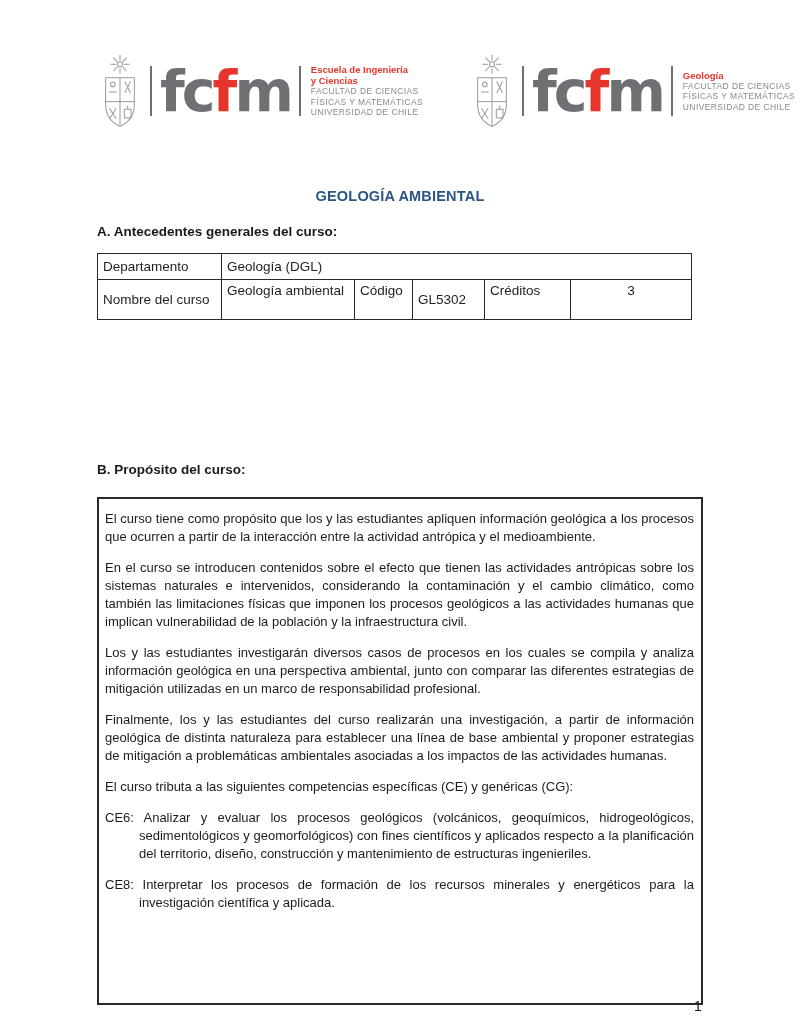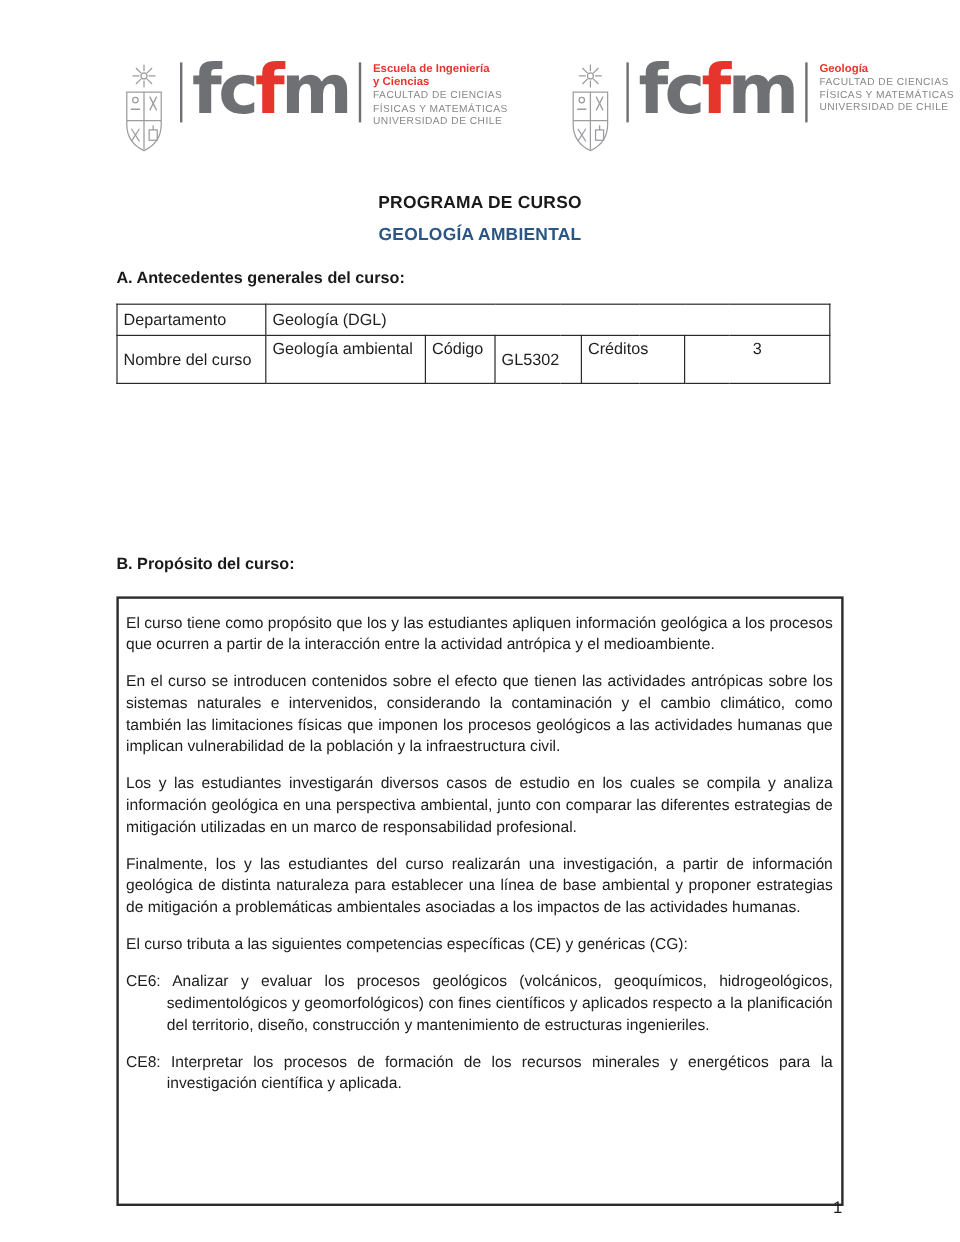--- a/index.html
+++ b/index.html
@@ -13,21 +13,21 @@
     margin: 0 auto;
     background: #ffffff;
     overflow: hidden;
   }
 
   
   .logo-group {
     position: absolute;
     top: 52px;
     display: flex;
-    align-items: flex-start;
+    align-items: center;
     column-gap: 8px;
     height: 82px;
   }
   .logo-left  { left: 98px; }
   .logo-right { left: 470px; }
   .crest { width: 44px; height: 80px; }
   .wm-bar {
     width: 2px; height: 50px;
     background: var(--logo-gray, #6f7073);
     margin-bottom: 5px;
@@ -198,21 +198,20 @@
     <div class="wordmark"><span>fc</span><span class="red">f</span><span>m</span></div>
     <div class="wm-bar"></div>
     <div class="logo-text">
       <div class="dept">Geología</div>
       <div class="fac">FACULTAD DE CIENCIAS</div>
       <div class="fac">FÍSICAS Y MATEMÁTICAS</div>
       <div class="fac">UNIVERSIDAD DE CHILE</div>
     </div>
   </div>
 
-  <div class="doc-title">PROGRAMA DE CURSO</div>
   <div class="doc-subtitle">GEOLOGÍA AMBIENTAL</div>
 
   <div class="sec-heading sec-a">A. Antecedentes generales del curso:</div>
 
   <table class="course-table">
     <colgroup>
       <col style="width:124px">
         <col style="width:83px">
         <col style="width:40px">
         <col style="width:10px">
@@ -238,21 +237,21 @@
       <td colspan="2" class="vtop ctr">3</td>
     </tr>
   </tbody>
     </table>
 
   <div class="sec-heading sec-b">B. Propósito del curso:</div>
 
   <div class="purpose-box">
     <p>El curso tiene como propósito que los y las estudiantes apliquen información geológica a los procesos que ocurren a partir de la interacción entre la actividad antrópica y el medioambiente.</p>
     <p>En el curso se introducen contenidos sobre el efecto que tienen las actividades antrópicas sobre los sistemas naturales e intervenidos, considerando la contaminación y el cambio climático, como también las limitaciones físicas que imponen los procesos geológicos a las actividades humanas que implican vulnerabilidad de la población y la infraestructura civil.</p>
-    <p>Los y las estudiantes investigarán diversos casos de estudio en los cuales se compila y analiza información geológica en una perspectiva ambiental, junto con comparar las diferentes estrategias de mitigación utilizadas en un marco de responsabilidad profesional.</p>
+    <p>Los y las estudiantes investigarán diversos casos de procesos en los cuales se compila y analiza información geológica en una perspectiva ambiental, junto con comparar las diferentes estrategias de mitigación utilizadas en un marco de responsabilidad profesional.</p>
     <p>Finalmente, los y las estudiantes del curso realizarán una investigación, a partir de información geológica de distinta naturaleza para establecer una línea de base ambiental y proponer estrategias de mitigación a problemáticas ambientales asociadas a los impactos de las actividades humanas.</p>
     <p>El curso tributa a las siguientes competencias específicas (CE) y genéricas (CG):</p>
     <p class="ce"><span>CE6:</span> <span>Analizar y evaluar los procesos geológicos (volcánicos, geoquímicos, hidrogeológicos, sedimentológicos y geomorfológicos) con fines científicos y aplicados respecto a la planificación del territorio, diseño, construcción y mantenimiento de estructuras ingenieriles.</span></p>
     <p class="ce"><span>CE8:</span> <span>Interpretar los procesos de formación de los recursos minerales y energéticos para la investigación científica y aplicada.</span></p>
   </div>
 
   <div class="page-number">1</div>
 
 </div>
 

